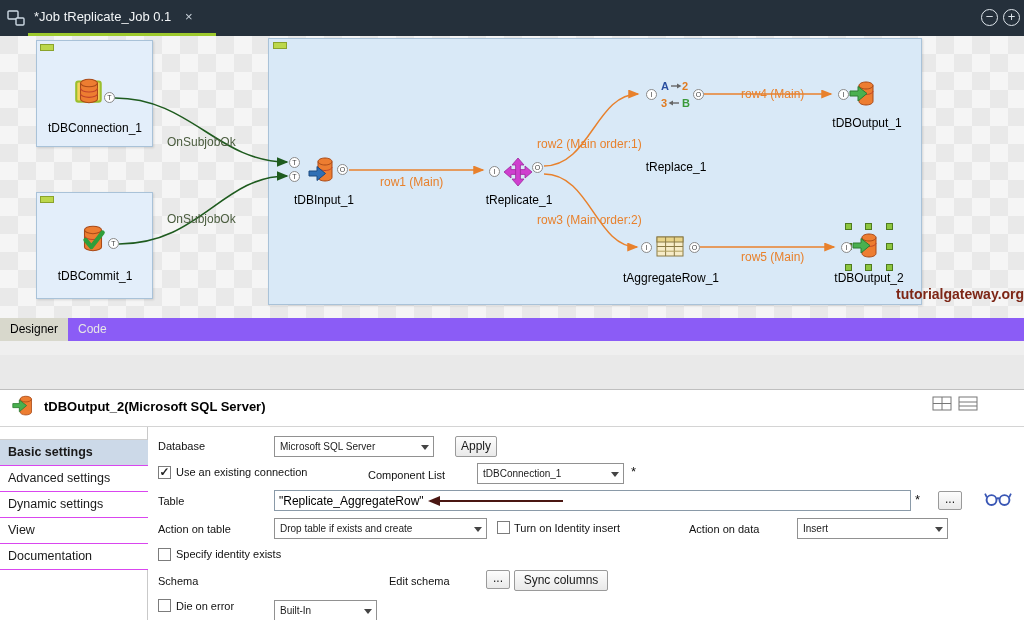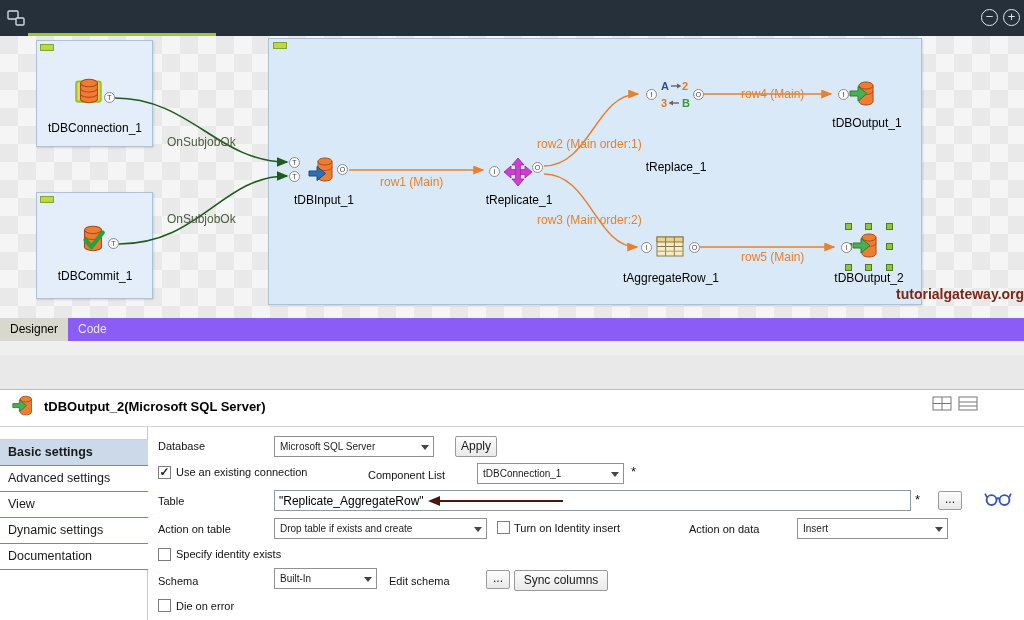--- a/index.html
+++ b/index.html
@@ -66,20 +66,24 @@
 </head>
 <body>
 
 <div class="root">
 
   <div class="abs titlebar">
     <svg class="abs" style="left:7px;top:9px;" width="18" height="18" viewBox="0 0 18 18">
       <rect x="1" y="2" width="10" height="8" rx="1" fill="none" stroke="#cdd9e4" stroke-width="1.4"></rect>
       <rect x="9" y="9" width="8" height="7" rx="1" fill="#25303b" stroke="#cdd9e4" stroke-width="1.4"></rect>
     </svg>
+    <div class="abs title-tab">
+      <span>*Job tReplicate_Job 0.1</span>
+      <span class="tab-close">×</span>
+    </div>
     <div class="abs tab-underline"></div>
     <div class="abs win-circle" style="left:981px;top:9px;">−</div>
     <div class="abs win-circle" style="left:1003px;top:9px;">+</div>
   </div>
 
   <div class="abs canvas">
 
     <div class="abs subjob" style="left:36px;top:4px;width:117px;height:107px;">
       <div class="abs sj-tag" style="left:3px;top:3px;"></div>
     </div>
@@ -242,22 +246,22 @@
       <line x1="1" y1="6" x2="19" y2="6" stroke="#777"></line>
       <line x1="1" y1="10" x2="19" y2="10" stroke="#777"></line>
     </svg>
   </div>
   <div class="abs cheader-line"></div>
 
   <div class="abs sidebar">
     <div style="height:13px;border-bottom:1px solid #cfcfcf;"></div>
     <div class="sb-item selected">Basic settings</div>
     <div class="sb-item">Advanced settings</div>
+    <div class="sb-item">Dynamic settings</div>
     <div class="sb-item">View</div>
-    <div class="sb-item">Dynamic settings</div>
     <div class="sb-item">Documentation</div>
   </div>
 
   <div class="abs flabel" style="left:158px;top:440px;">Database</div>
   <div class="abs dd" style="left:274px;top:436px;width:160px;">
     <span>Microsoft SQL Server</span><span class="arr"></span>
   </div>
   <div class="abs btn" style="left:455px;top:436px;width:42px;">Apply</div>
 
   <div class="abs cb checked" style="left:158px;top:466px;"></div>
@@ -294,21 +298,21 @@
   <div class="abs flabel" style="left:514px;top:522px;">Turn on Identity insert</div>
   <div class="abs flabel" style="left:689px;top:523px;">Action on data</div>
   <div class="abs dd" style="left:797px;top:518px;width:151px;">
     <span>Insert</span><span class="arr"></span>
   </div>
 
   <div class="abs cb" style="left:158px;top:548px;"></div>
   <div class="abs flabel" style="left:176px;top:548px;">Specify identity exists</div>
 
   <div class="abs flabel" style="left:158px;top:575px;">Schema</div>
-  <div class="abs dd" style="left:274px;top:568px;width:103px;">
+  <div class="abs dd" style="left:274px;top:600px;width:103px;">
     <span>Built-In</span><span class="arr"></span>
   </div>
   <div class="abs flabel" style="left:389px;top:575px;">Edit schema</div>
   <div class="abs btn mini-btn" style="left:486px;top:570px;height:19px;line-height:14px;">...</div>
   <div class="abs btn" style="left:514px;top:570px;width:94px;">Sync columns</div>
 
   <div class="abs cb" style="left:158px;top:599px;"></div>
   <div class="abs flabel" style="left:176px;top:600px;">Die on error</div>
 
 </div>

